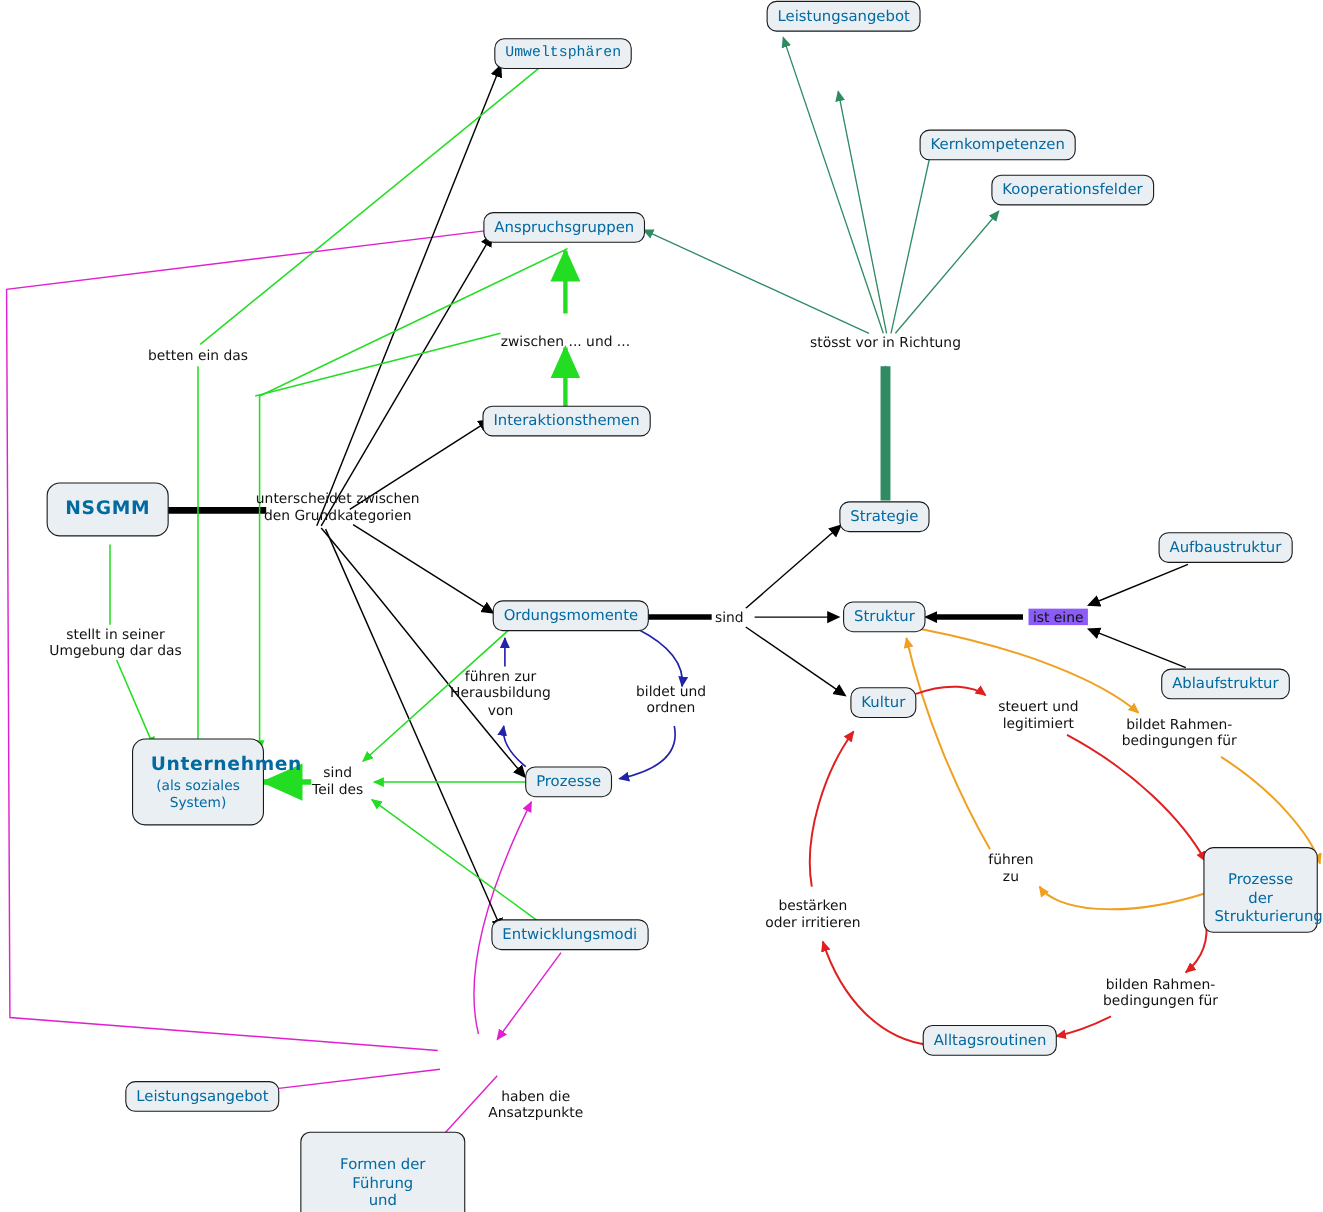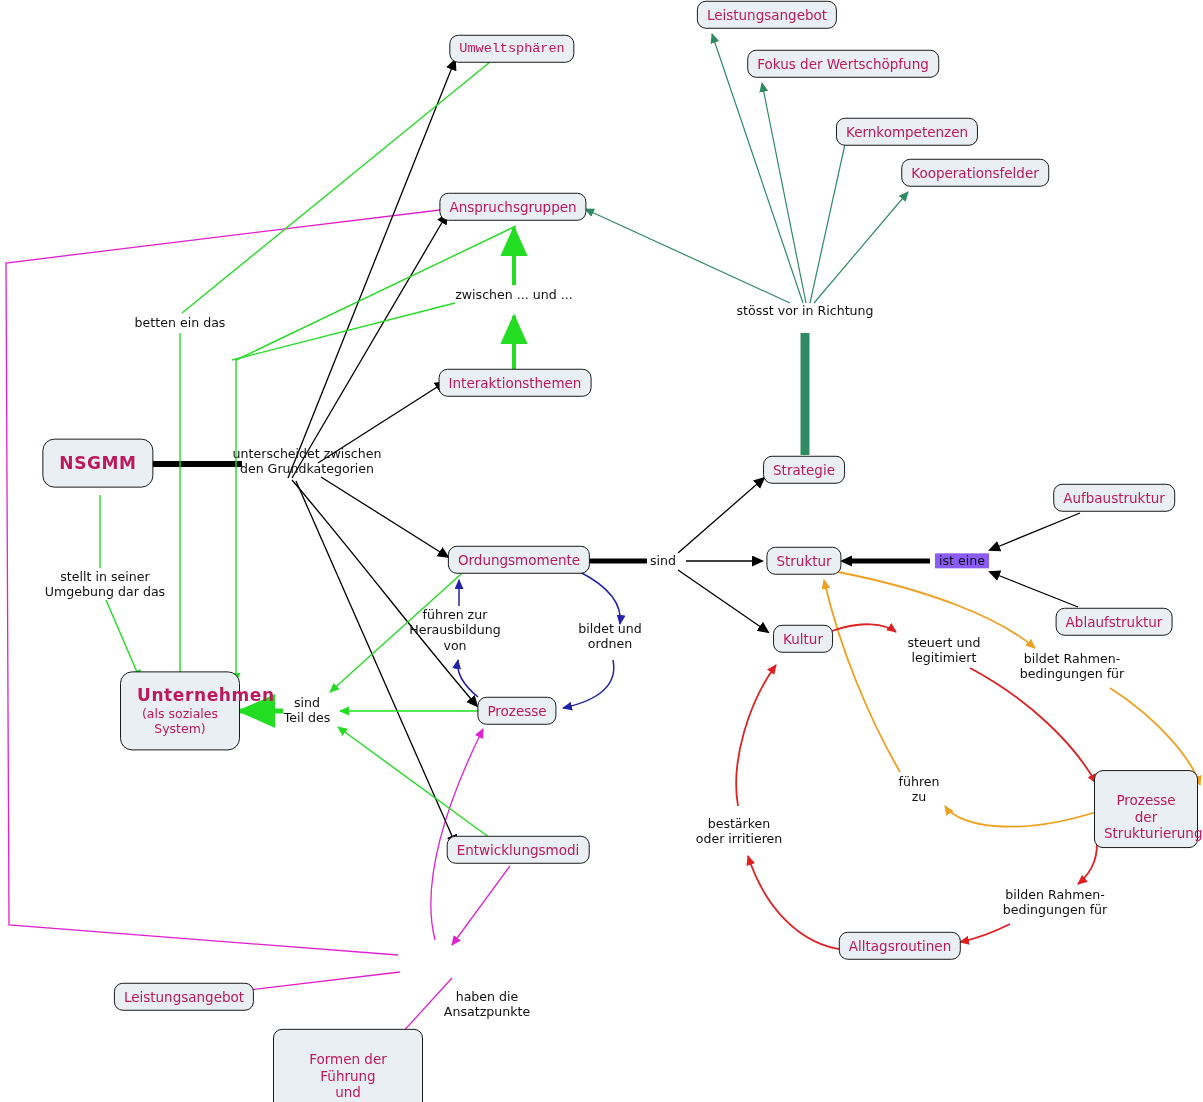--- a/index.html
+++ b/index.html
@@ -5,21 +5,21 @@
   html,body{margin:0;padding:0;background:#ffffff;}
   body{font-family:"DejaVu Sans","Liberation Sans",sans-serif;}
   #canvas{position:relative;width:1203px;height:1102px;background:#ffffff;overflow:hidden;}
   svg#edges{position:absolute;left:0;top:0;width:1203px;height:1102px;}
 
   .node{
     position:absolute;
     background:#e9eff2;
     border:1.4px solid #1a1a1a;
     border-radius:9px;
-    color:#be185d;
+    color:#0369a1;
     font-size:13.5px;
     line-height:1.22;
     text-align:center;
     white-space:nowrap;
     padding:5px 9px;
     box-sizing:border-box;
     transform:translate(-50%,-50%);
   }
   .node.big{font-size:17px;font-weight:bold;letter-spacing:.6px;padding:13px 16px;border-radius:12px;}
   .node.two{white-space:normal;}
@@ -217,23 +217,20 @@
   </div>
 
   <div class="node" style="left:900px;top:946px;">
     <span>Alltagsroutinen</span>
   </div>
 
   <div class="node" style="left:767px;top:15px;">
     <span>Leistungsangebot</span>
   </div>
 
-  <div class="node" style="left:843px;top:64px;">
-    <span>Fokus der Wertschöpfung</span>
-  </div>
 
   <div class="node" style="left:907px;top:132px;">
     <span>Kernkompetenzen</span>
   </div>
 
   <div class="node" style="left:975px;top:173px;">
     <span>Kooperationsfelder</span>
   </div>
 
   <div class="node" style="left:184px;top:997px;">
@@ -243,21 +240,21 @@
   <div class="node two" style="left:348px;top:1076px;width:150px;white-space:pre-line;">
     <span style="white-space:pre-line;">Formen der Führung
 und Zusammenarbeit</span>
   </div>
 
   <div class="elabel" style="left:307px;top:461px;">unterscheidet zwischen
 den Grundkategorien</div>
   <div class="elabel" style="left:180px;top:323px;">betten ein das</div>
   <div class="elabel" style="left:105px;top:584px;">stellt in seiner
 Umgebung dar das</div>
-  <div class="elabel" style="left:514px;top:295px;">zwischen ... und ...</div>
+  <div class="elabel" style="left:514px;top:310px;">zwischen ... und ...</div>
   <div class="elabel" style="left:805px;top:311px;">stösst vor in Richtung</div>
   <div class="elabel" style="left:663px;top:561px;background:#ffffff;padding:0 3px;">sind</div>
   <div class="elabel" style="left:455px;top:630px;">führen zur
 Herausbildung
 von</div>
   <div class="elabel" style="left:610px;top:636px;">bildet und
 ordnen</div>
   <div class="elabel" style="left:307px;top:710px;">sind
 Teil des</div>
   <div class="elabel" style="left:962px;top:561px;background:#8b5cf6;padding:0 4px;">ist eine</div>

